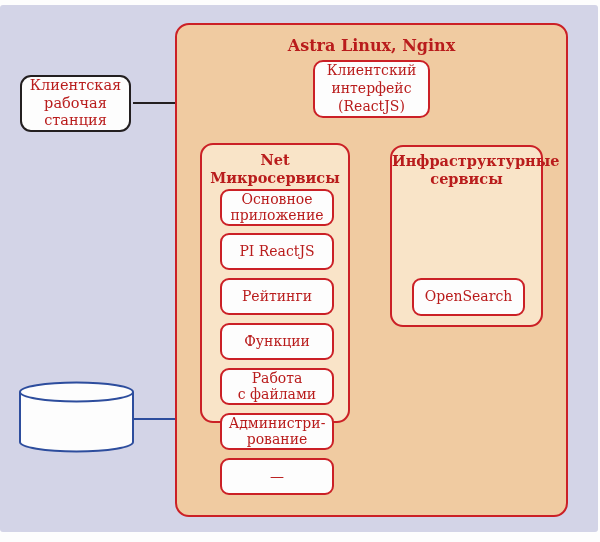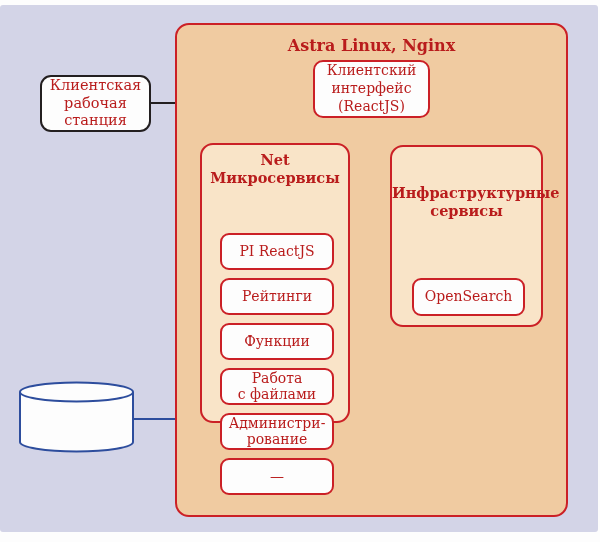--- a/index.html
+++ b/index.html
@@ -10,32 +10,32 @@
   .line.black{background:#231f20;}
   .line.blue{background:#2d4d9d;}
   .line.red{background:#cb2026;}
   .server{position:absolute;left:175px;top:23px;width:393px;height:494px;box-sizing:border-box;
           background:#f0cba1;border:2px solid #cb2026;border-radius:14px;}
   .server-title{position:absolute;left:0;top:11px;width:100%;text-align:center;
                 font-weight:bold;font-size:16px;}
   .node{position:absolute;box-sizing:border-box;background:#fdfdfd;display:flex;
         align-items:center;justify-content:center;text-align:center;}
   .node .lbl{white-space:pre-line;}
-  .workstation{left:40px;top:75px;width:111px;height:57px;border:2px solid #231f20;
+  .workstation{left:20px;top:75px;width:111px;height:57px;border:2px solid #231f20;
                border-radius:11px;font-size:14.5px;line-height:1.23;}
   .iface{left:313px;top:60px;width:117px;height:58px;border:2px solid #cb2026;
          border-radius:10px;font-size:14px;line-height:1.28;}
   .subc{position:absolute;box-sizing:border-box;background:#f9e4c8;border:2px solid #cb2026;
         border-radius:13px;}
   .subc-title{position:absolute;left:0;width:100%;text-align:center;font-weight:bold;
               font-size:14.5px;line-height:1.22;white-space:pre-line;}
   .net{left:200px;top:143px;width:150px;height:280px;}
   .net .subc-title{top:6px;}
   .infra{left:390px;top:145px;width:153px;height:182px;}
-  .infra .subc-title{top:5px;margin-top:32px;}
+  .infra .subc-title{top:5px;}
   .item{position:absolute;box-sizing:border-box;background:#fdfdfd;border:2px solid #cb2026;
         border-radius:9px;display:flex;align-items:center;justify-content:center;
         text-align:center;font-size:14px;line-height:1.12;}
   .item .lbl{white-space:pre-line;}
   .net .item{left:18px;width:114px;height:37px;}
   .infra .item{left:20px;width:113px;height:38px;}
   .cylinder{position:absolute;left:18px;top:381px;width:117px;height:74px;}
   .cylinder svg{position:absolute;left:0;top:0;}
   .cyl-label{position:absolute;left:0;top:18px;width:100%;text-align:center;
              font-size:14.5px;line-height:1.25;white-space:pre-line;}
@@ -58,20 +58,24 @@
 
   <div class="node iface">
     <span class="lbl">Клиентский
 интерфейс
 (ReactJS)</span>
   </div>
 
   <div class="subc net">
     <div class="subc-title">Net
 Микросервисы</div>
+    <div class="item" style="top:44px">
+      <span class="lbl">Основное
+приложение</span>
+      </div>
     <div class="item" style="top:88px">
       <span class="lbl">PI ReactJS</span>
       </div>
     <div class="item" style="top:133px">
       <span class="lbl">Рейтинги</span>
       </div>
     <div class="item" style="top:178px">
       <span class="lbl">Функции</span>
       </div>
     <div class="item" style="top:223px">

